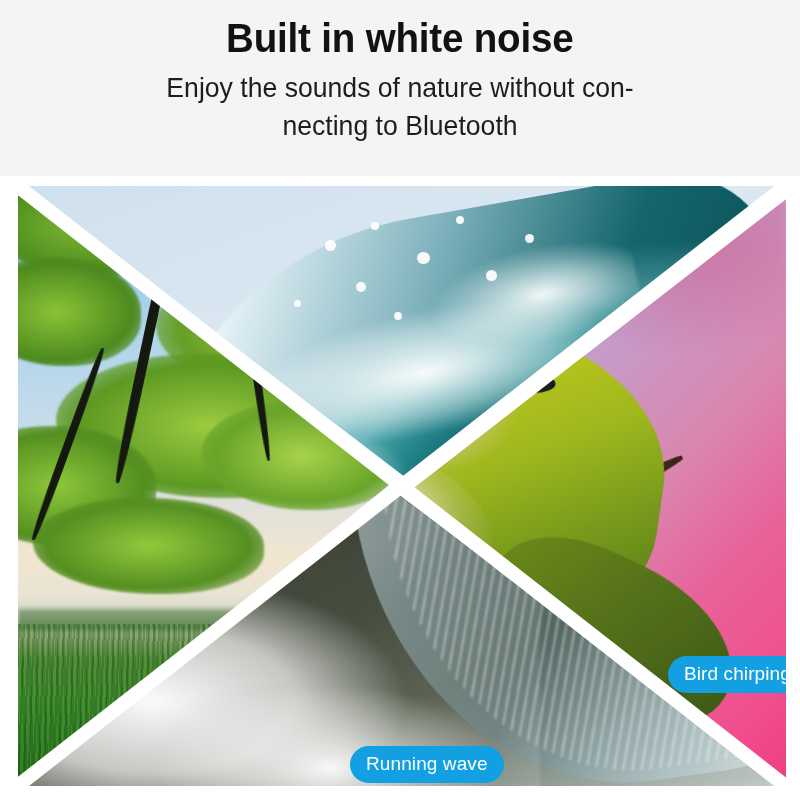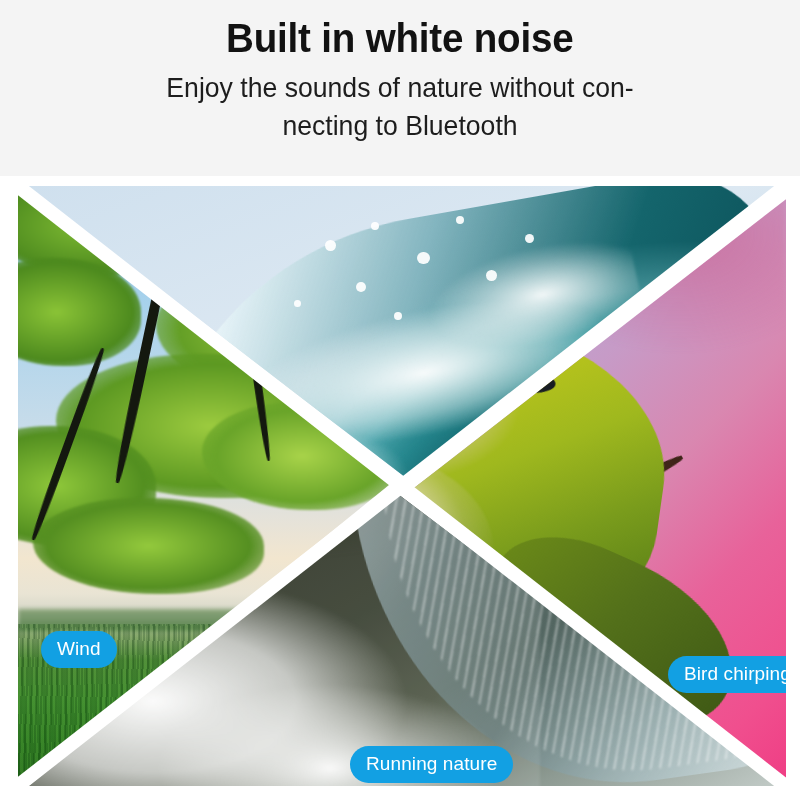--- a/index.html
+++ b/index.html
@@ -241,21 +241,20 @@
         <div class="leafmass" style="left:5%;top:28%;width:40%;height:24%;background:radial-gradient(ellipse at 50% 50%,#9ccb3f 0%,#5d9922 60%,rgba(70,120,28,0) 100%);"></div>
         <div class="leafmass" style="left:-8%;top:40%;width:26%;height:20%;background:radial-gradient(ellipse at 50% 50%,#8ec73a 0%,#538f20 62%,rgba(62,112,26,0) 100%);"></div>
         <div class="leafmass" style="left:24%;top:36%;width:26%;height:18%;background:radial-gradient(ellipse at 50% 50%,#a8d349 0%,#69a429 60%,rgba(80,130,32,0) 100%);"></div>
         <div class="leafmass" style="left:2%;top:52%;width:30%;height:16%;background:radial-gradient(ellipse at 50% 50%,#93c93c 0%,#558f21 62%,rgba(64,114,26,0) 100%);"></div>
 
         <div class="branch" style="left:16%;top:4%;width:1.3%;height:46%;transform:rotate(12deg);"></div>
         <div class="branch" style="left:30%;top:6%;width:1.1%;height:40%;transform:rotate(-8deg);"></div>
         <div class="branch" style="left:6%;top:26%;width:1.0%;height:34%;transform:rotate(20deg);"></div>
         <div class="branch" style="left:40%;top:10%;width:0.9%;height:30%;transform:rotate(-16deg);"></div>
       </div>
-      <div class="pill pill-wind" style="position:absolute;left:23px;top:445px;">Wind</div>
     </div>
 
     <div class="panel p-top">
       <div class="img">
         <div class="ocean-sky"></div>
         <div class="wave-body"></div>
         <div class="wave-curl"></div>
         <div class="foam-crest"></div>
         <div class="spray" style="left:40%;top:9%;width:1.4%;height:1.8%;"></div>
         <div class="spray" style="left:46%;top:6%;width:1.0%;height:1.3%;"></div>
@@ -304,20 +303,20 @@
         <div class="bokeh" style="left:33%;top:7%;width:2.4%;height:3.0%;"></div>
         <div class="bokeh" style="left:39%;top:15%;width:3.4%;height:4.3%;"></div>
         <div class="bokeh" style="left:46%;top:9%;width:2.6%;height:3.3%;"></div>
         <div class="bokeh" style="left:30%;top:24%;width:2.8%;height:3.5%;"></div>
         <div class="bokeh" style="left:21%;top:30%;width:3.2%;height:4.0%;"></div>
         <div class="bokeh" style="left:43%;top:26%;width:2.2%;height:2.8%;"></div>
         <div class="bokeh" style="left:15%;top:18%;width:2.6%;height:3.3%;"></div>
         <div class="bokeh" style="left:52%;top:18%;width:2.0%;height:2.5%;"></div>
         <div class="bokeh" style="left:36%;top:33%;width:2.4%;height:3.0%;"></div>
       </div>
-      <div class="pill pill-run" style="position:absolute;left:332px;top:560px;">Running nature</div>
+      <div class="pill pill-run" style="position:absolute;left:332px;top:560px;">Running wave</div>
     </div>
 
     <div class="divider" style="left:-14%;top:50%;width:128%;height:14px;margin-top:-7px;transform:rotate(38deg);"></div>
     <div class="divider" style="left:-14%;top:50%;width:128%;height:14px;margin-top:-7px;transform:rotate(-38deg);"></div>
   </div>
 
 </div>
 
 </body></html>

